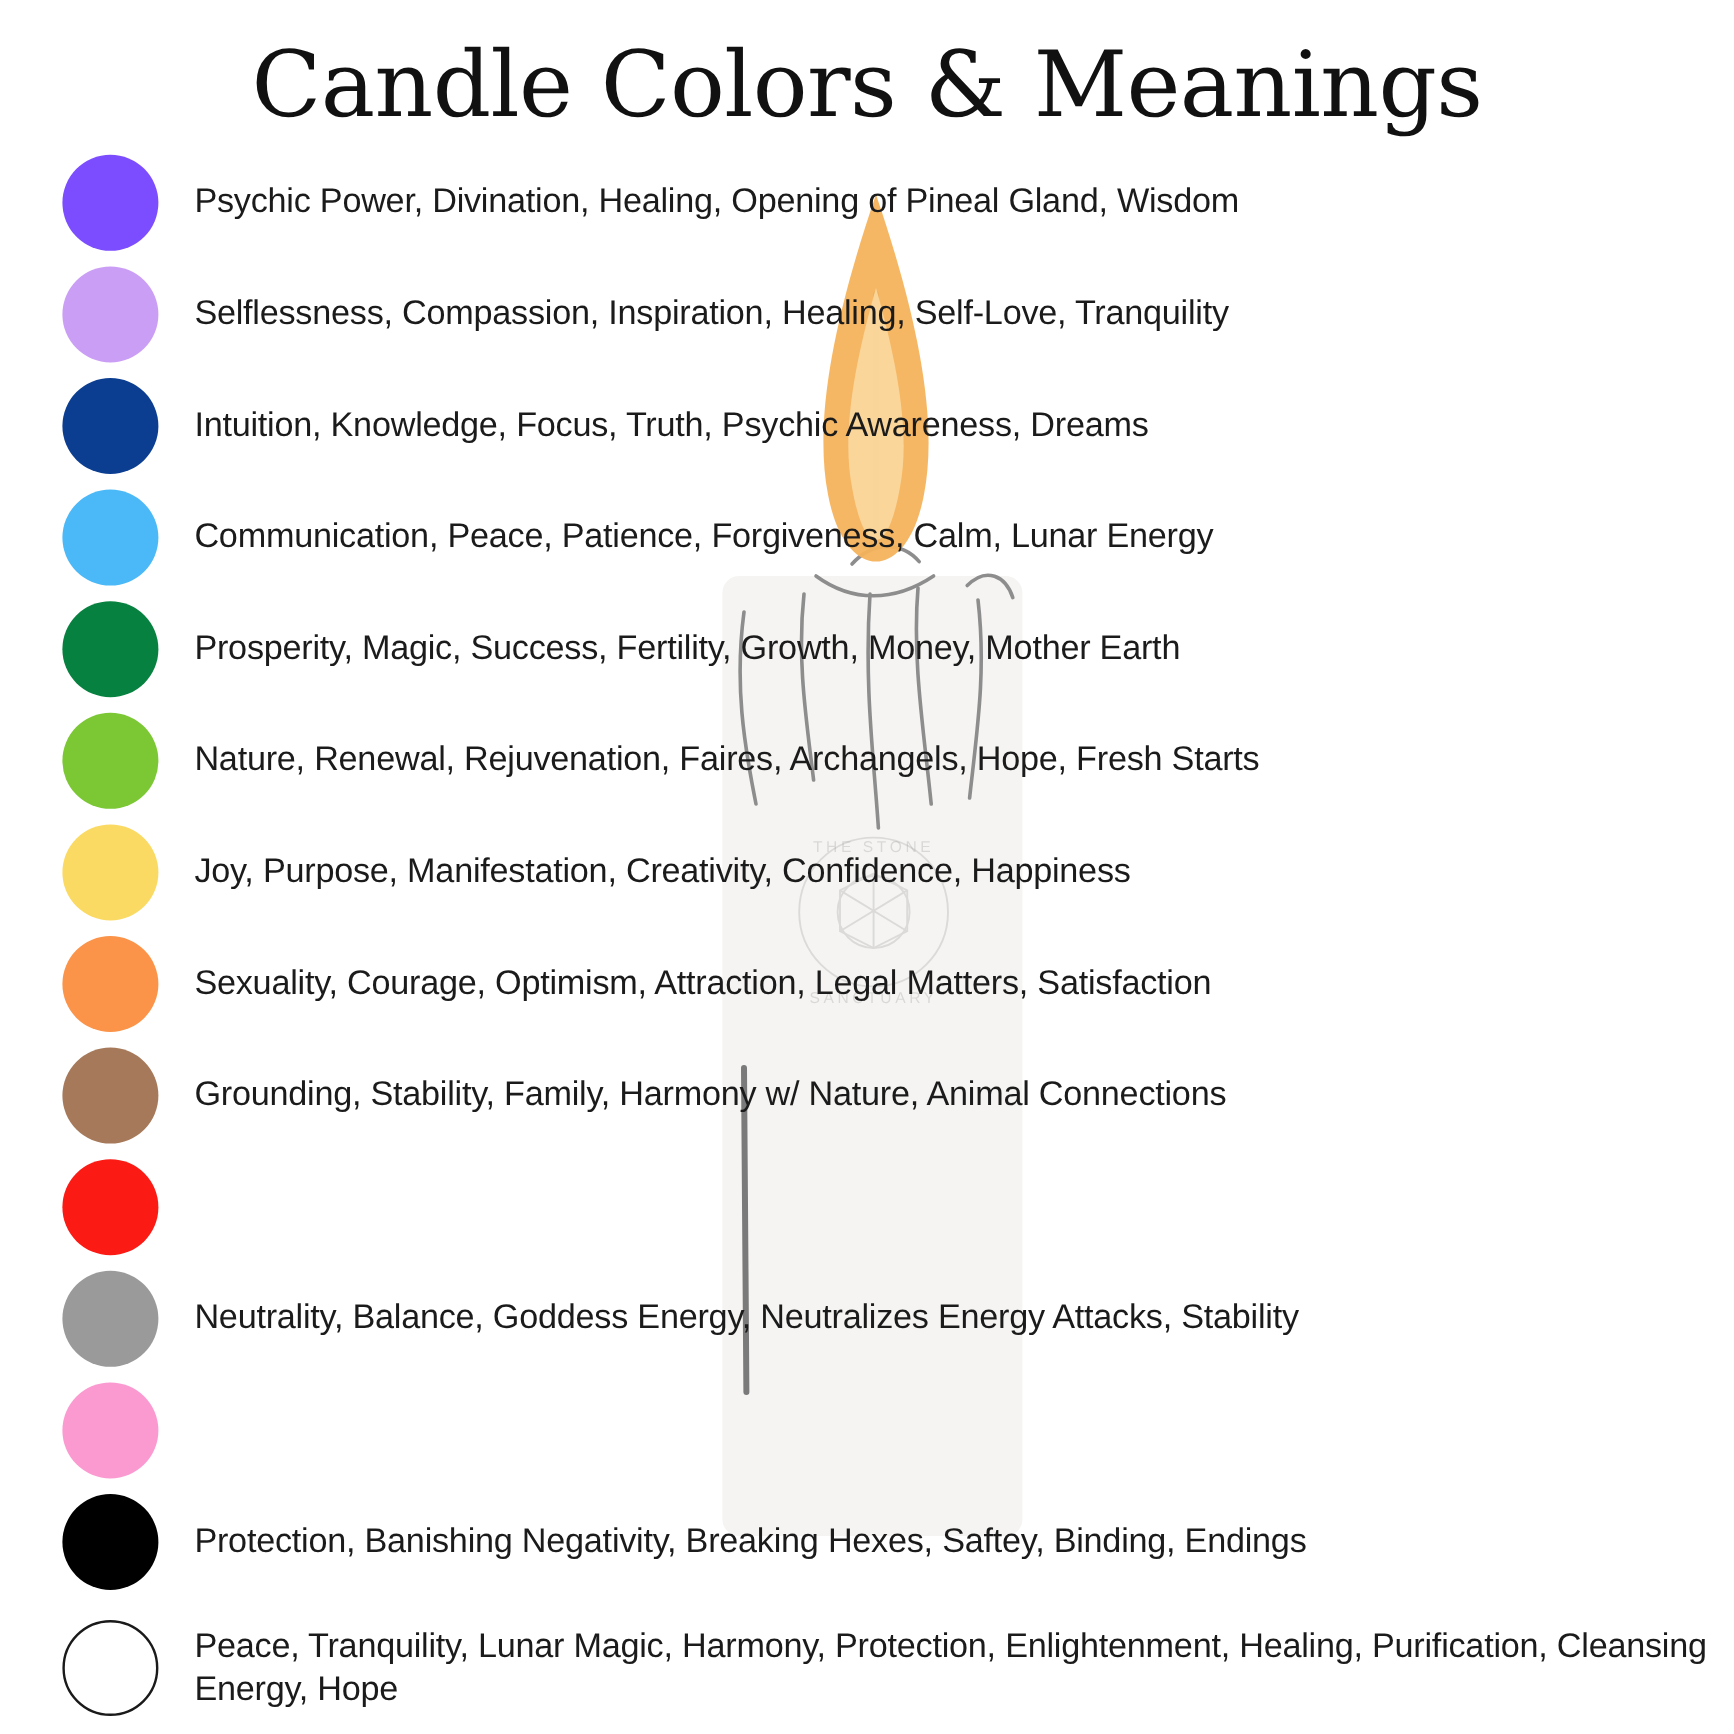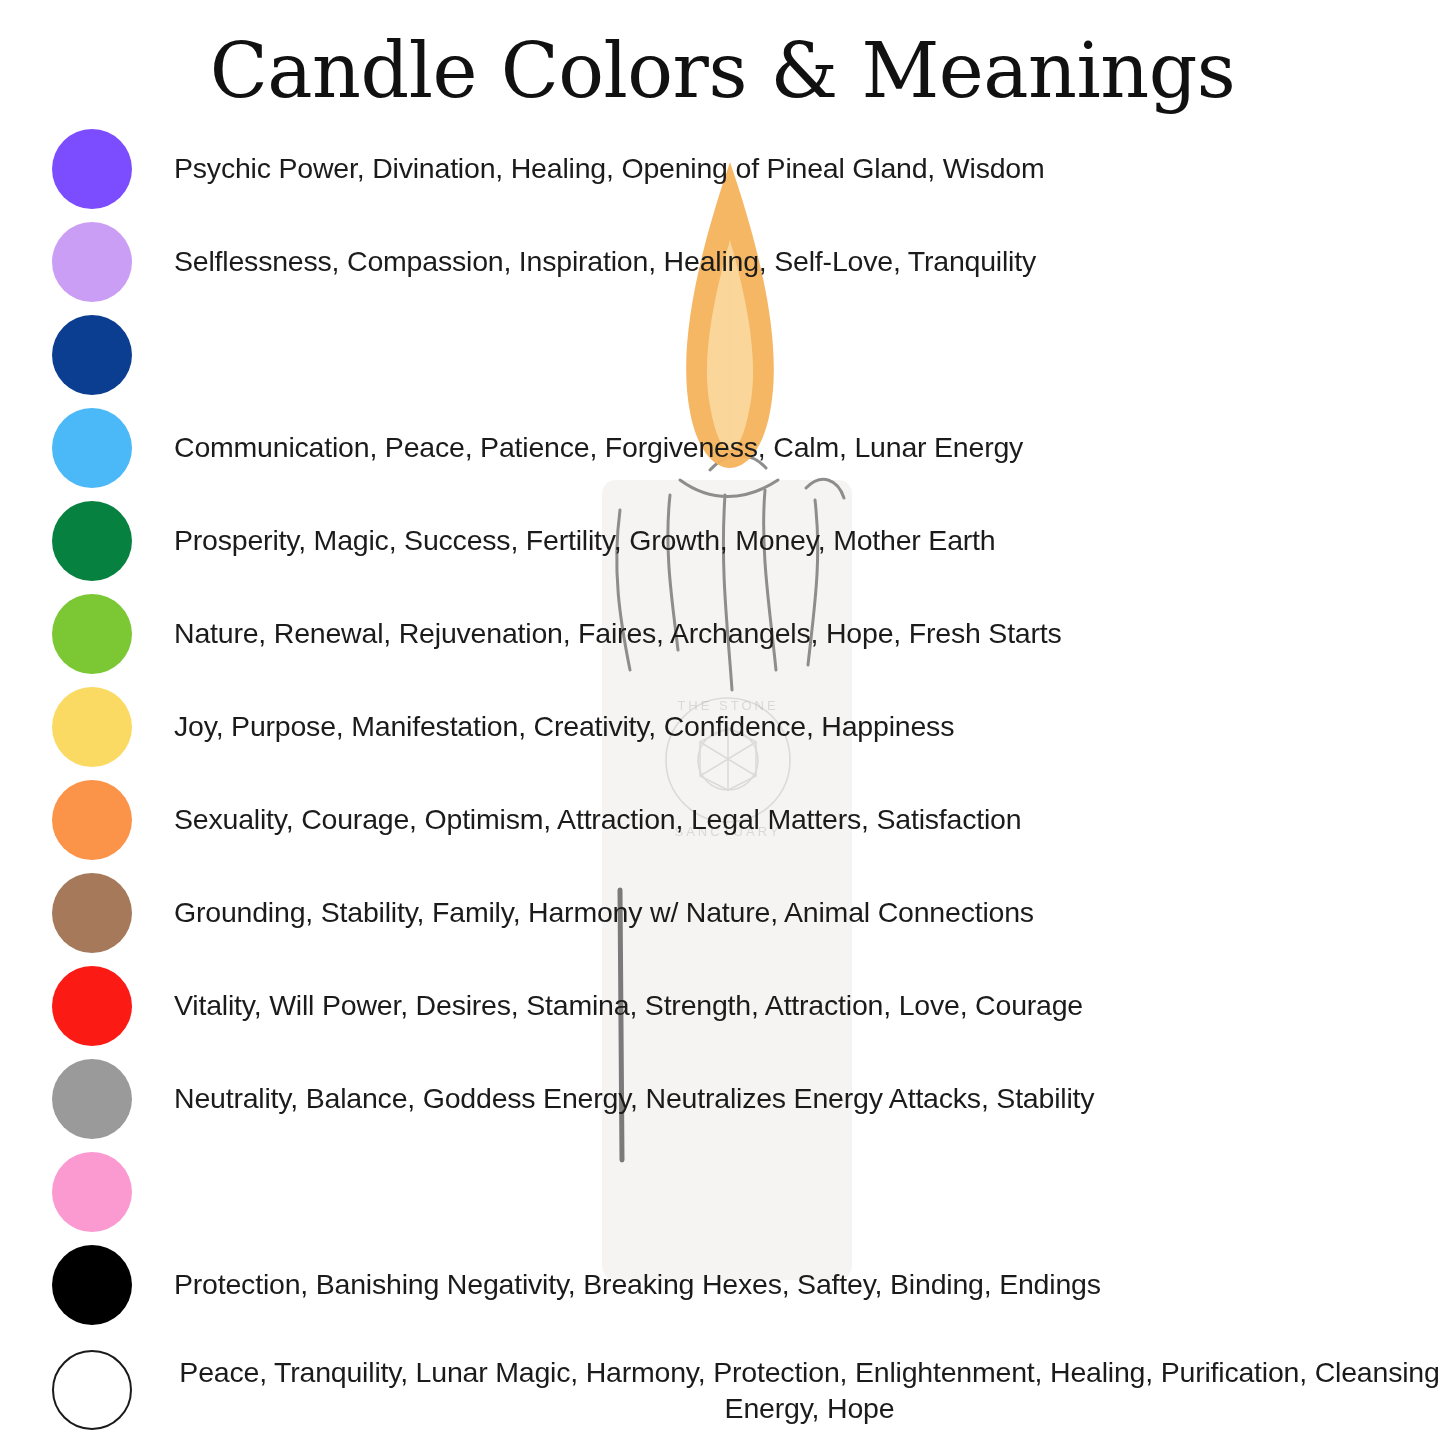--- a/index.html
+++ b/index.html
@@ -59,27 +59,26 @@
   }
   .swatch {
     width: 80px;
     height: 80px;
     border-radius: 50%;
     margin-left: 52px;
     flex: 0 0 80px;
   }
   .swatch.outlined { border: 2px solid #1a1a1a; }
   .meaning {
-    margin-left: 42px;
+    margin-left: 30px;
     font-size: 28.5px;
     line-height: 1.28;
     color: #1b1b1b;
     font-family: "Liberation Sans", sans-serif;
     letter-spacing: -0.2px;
-    text-align: center;
   }
   .row.tall { height: 118px; align-items: center; }
   .row.tall .swatch { align-self: center; }
 </style>
 </head>
 <body>
 
 <div id="page">
 
   <h1 class="title">Candle Colors &amp; Meanings</h1>
@@ -127,20 +126,21 @@
       <span class="meaning">Psychic Power, Divination, Healing, Opening of Pineal Gland, Wisdom</span>
     </div>
 
     <div class="row">
       <span class="swatch" style="background:#cb9ef5"></span>
       <span class="meaning">Selflessness, Compassion, Inspiration, Healing, Self-Love, Tranquility</span>
     </div>
 
     <div class="row">
       <span class="swatch" style="background:#0b3d91"></span>
+      <span class="meaning">Intuition, Knowledge, Focus, Truth, Psychic Awareness, Dreams</span>
     </div>
 
     <div class="row">
       <span class="swatch" style="background:#4bb8f7"></span>
       <span class="meaning">Communication, Peace, Patience, Forgiveness, Calm, Lunar Energy</span>
     </div>
 
     <div class="row">
       <span class="swatch" style="background:#07813f"></span>
       <span class="meaning">Prosperity, Magic, Success, Fertility, Growth, Money, Mother Earth</span>
@@ -161,21 +161,20 @@
       <span class="meaning">Sexuality, Courage, Optimism, Attraction, Legal Matters, Satisfaction</span>
     </div>
 
     <div class="row">
       <span class="swatch" style="background:#a5795a"></span>
       <span class="meaning">Grounding, Stability, Family, Harmony w/ Nature, Animal Connections</span>
     </div>
 
     <div class="row">
       <span class="swatch" style="background:#fb1a14"></span>
-      <span class="meaning">Vitality, Will Power, Desires, Stamina, Strength, Attraction, Love, Courage</span>
     </div>
 
     <div class="row">
       <span class="swatch" style="background:#9a9a9a"></span>
       <span class="meaning"> Neutrality, Balance, Goddess Energy, Neutralizes Energy Attacks, Stability</span>
     </div>
 
     <div class="row">
       <span class="swatch" style="background:#fb9ad1"></span>
     </div>

